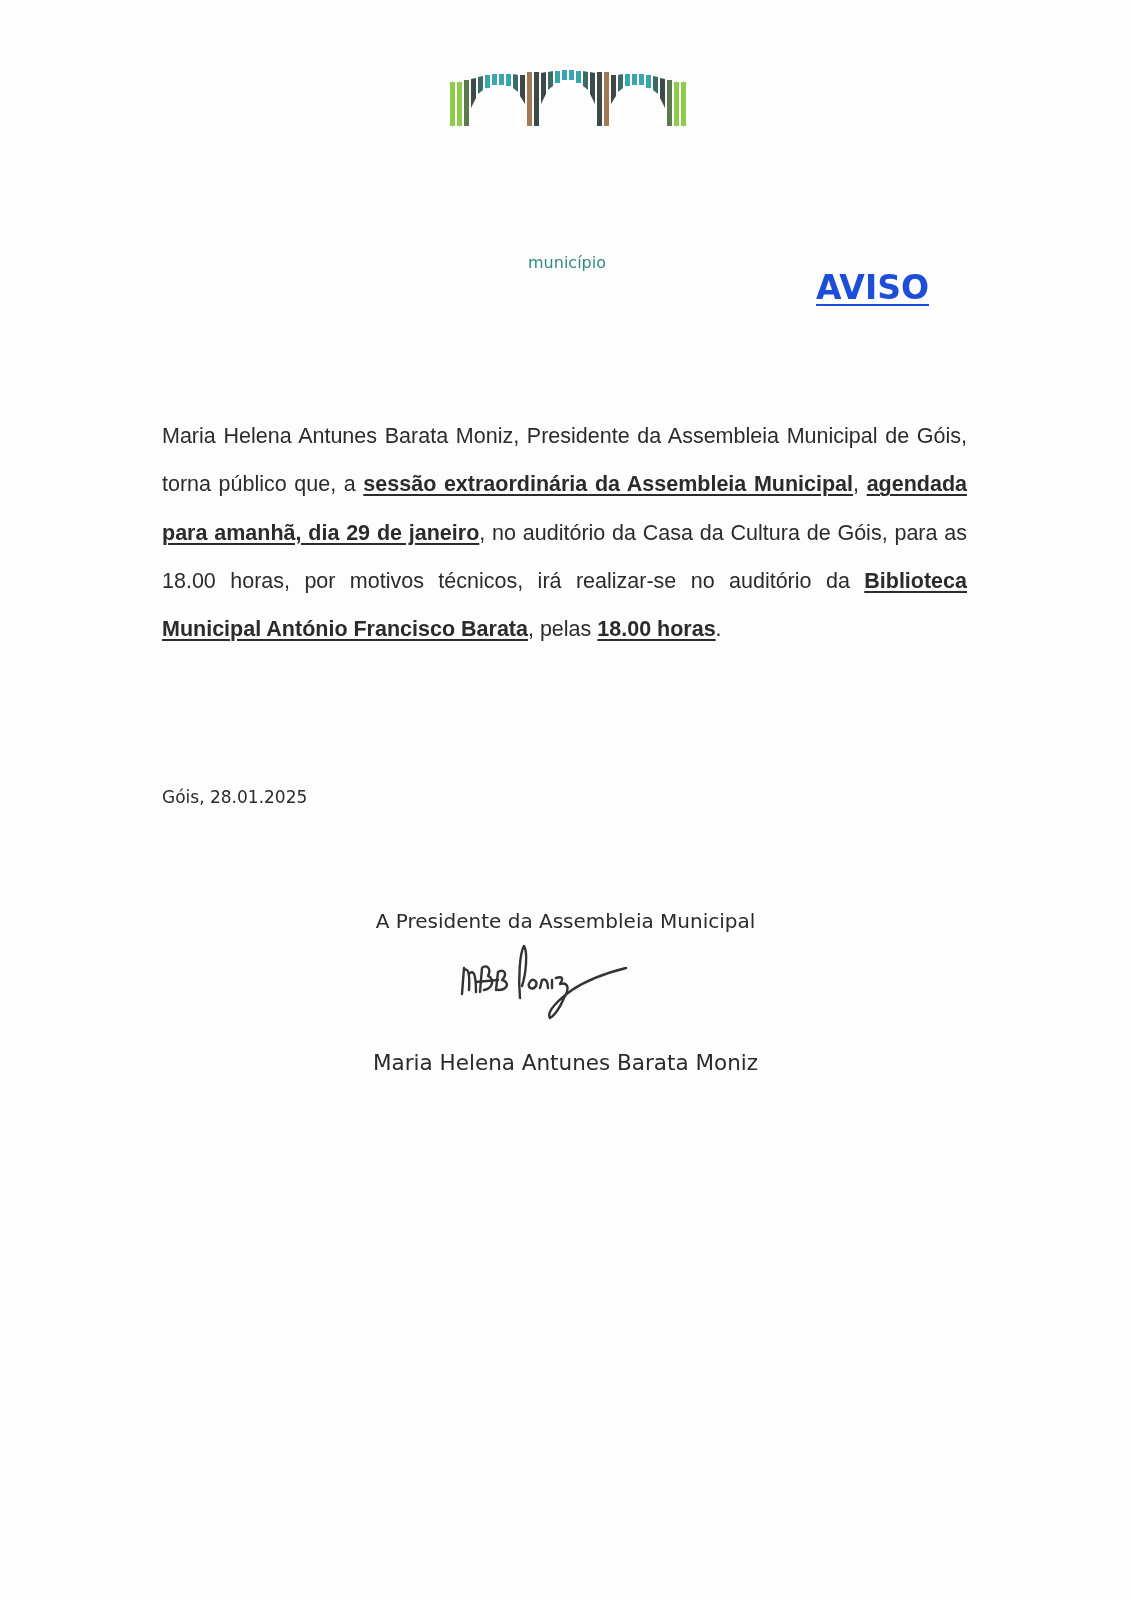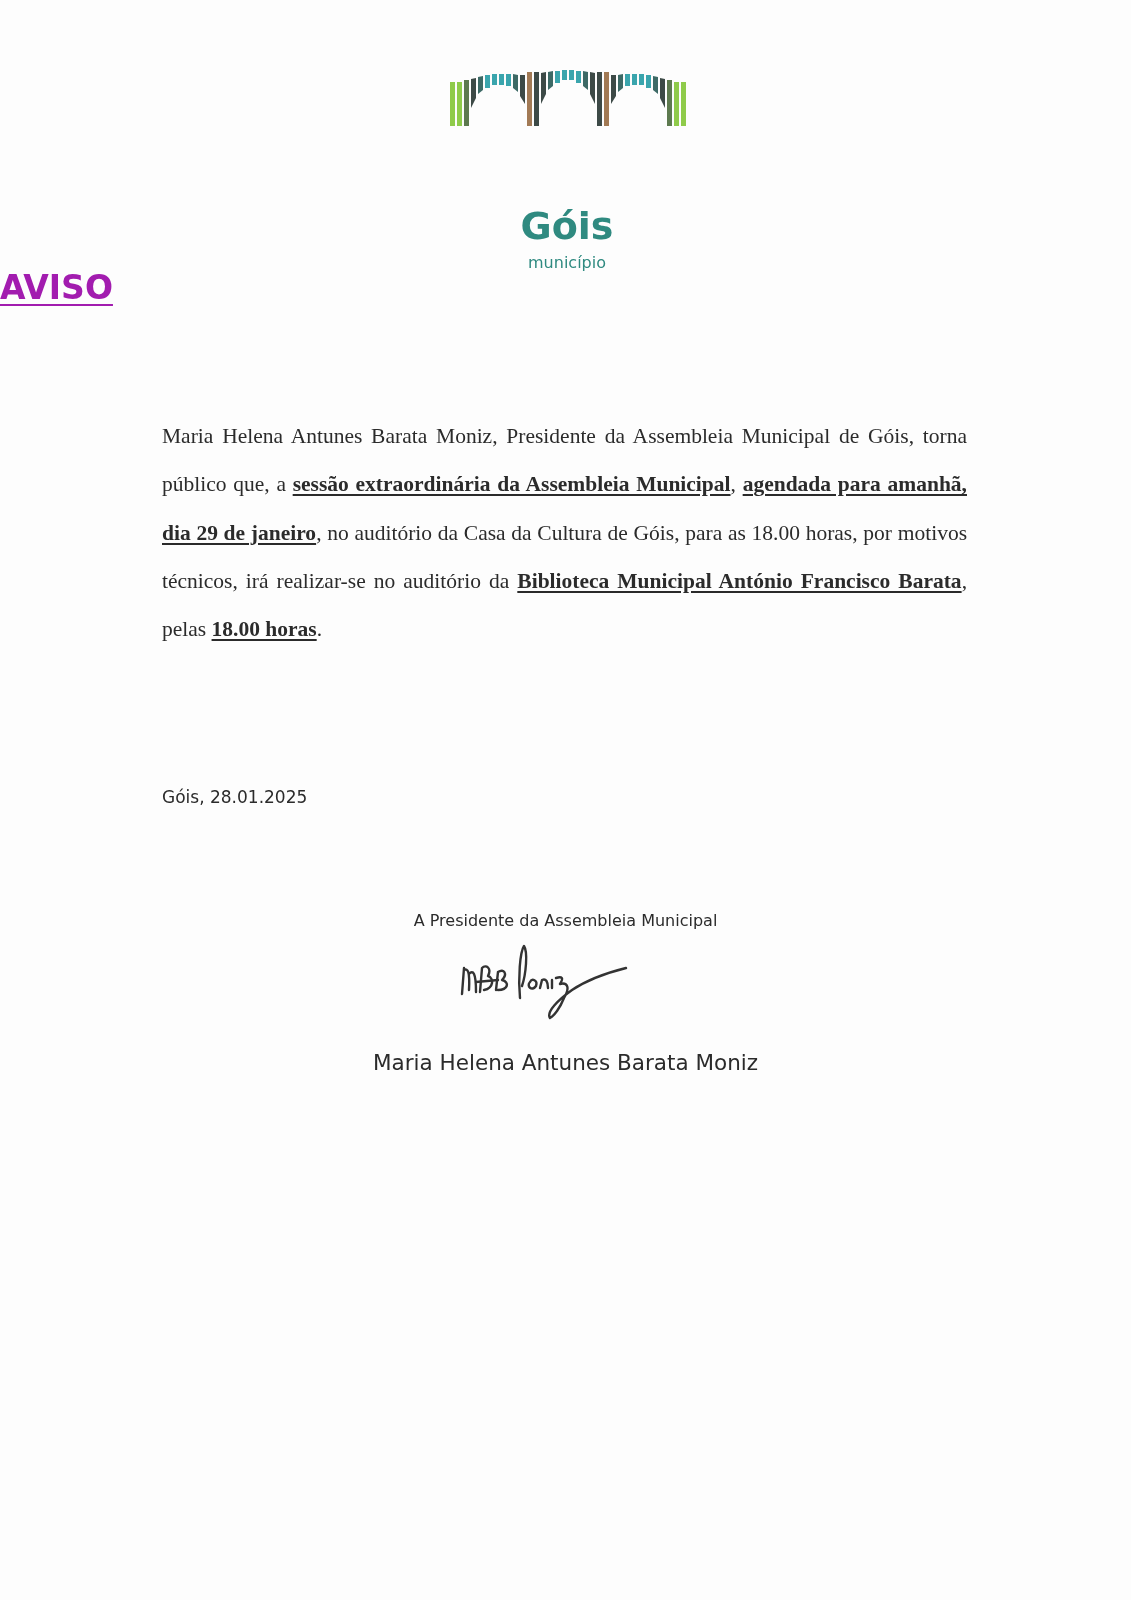--- a/index.html
+++ b/index.html
@@ -14,36 +14,36 @@
     .logo-name {
       position: absolute; left: 0; width: 238px; top: 136px; text-align: center;
       font-family: "DejaVu Sans", sans-serif; font-size: 38px; font-weight: bold;
       color: #2f8a80; letter-spacing: 0px; line-height: 44px;
     }
     .logo-sub {
       position: absolute; left: 0; width: 238px; top: 184px; text-align: center;
       font-family: "DejaVu Sans", sans-serif; font-size: 16px; color: #2f8a80; line-height: 22px;
     }
     .title {
-      position: absolute; left: 0; width: 929px; top: 266px; text-align: left;
-      font-size: 33px; font-weight: bold; color: #a21caf; line-height: 44px;
+      position: absolute; left: 0; width: 929px; top: 266px; text-align: right;
+      font-size: 33px; font-weight: bold; color: #1d4ed8; line-height: 44px;
     }
     .title span { text-decoration: underline; text-underline-offset: 5px; text-decoration-thickness: 2px; }
     .body-text {
       position: absolute; left: 162px; width: 805px; top: 412px;
       font-size: 21.5px; line-height: 48.3px; text-align: justify;
-      font-family: Liberation Serif, serif; color: #2b2b2b;
+      font-family: Liberation Sans, sans-serif; color: #2b2b2b;
     }
     .body-text b { font-weight: bold; text-decoration: underline; text-underline-offset: 3px; text-decoration-thickness: 1.5px; }
     .date {
       position: absolute; left: 162px; top: 782px; font-size: 17px; line-height: 30px;
     }
     .sig-title {
       position: absolute; left: 0; width: 1131px; text-align: center; top: 906px;
-      font-size: 16px; line-height: 30px;
+      font-size: 20px; line-height: 30px;
     }
     .signature { position: absolute; left: 450px; top: 938px; width: 190px; height: 90px; }
     .sig-name {
       position: absolute; left: 0; width: 1131px; text-align: center; top: 1031px;
       font-size: 21.5px; line-height: 30px; margin-top: 17px;
     }
   </style>
 </head>
 <body>
 
@@ -84,21 +84,20 @@
     <rect x="184" y="6" width="5" height="11" fill="#3aa5ad"></rect>
     <rect x="191" y="6" width="5" height="11" fill="#3aa5ad"></rect>
     <rect x="198" y="7" width="5" height="13" fill="#3aa5ad"></rect>
     <polygon points="205,8 210,9 210,26 205,22" fill="#3d6a66"></polygon>
     <polygon points="212,10 217,11 217,40 212,30" fill="#3d4a47"></polygon>
 
     <rect x="219" y="12" width="5" height="46" fill="#5d7a4f"></rect>
     <rect x="226" y="14" width="5" height="44" fill="#8fcb4a"></rect>
     <rect x="233" y="14" width="5" height="44" fill="#8fcb4a"></rect>
   </svg>
-  <div class="logo-name">Góis</div>
   <div class="logo-sub">município</div>
 </div>
 
 <div class="title">
   <span>AVISO</span>
 </div>
 
 <div class="body-text"><span>Maria Helena Antunes Barata Moniz, Presidente da Assembleia Municipal de Góis, torna público que, a </span><b>sessão extraordinária da Assembleia Municipal</b><span>, </span><b>agendada para amanhã, dia 29 de janeiro</b><span>, no auditório da Casa da Cultura de Góis, para as 18.00 horas, por motivos técnicos, irá realizar-se no auditório da </span><b>Biblioteca Municipal António Francisco Barata</b><span>, pelas </span><b>18.00 horas</b><span>.</span></div>
 
 <div class="date">Góis, 28.01.2025</div>

